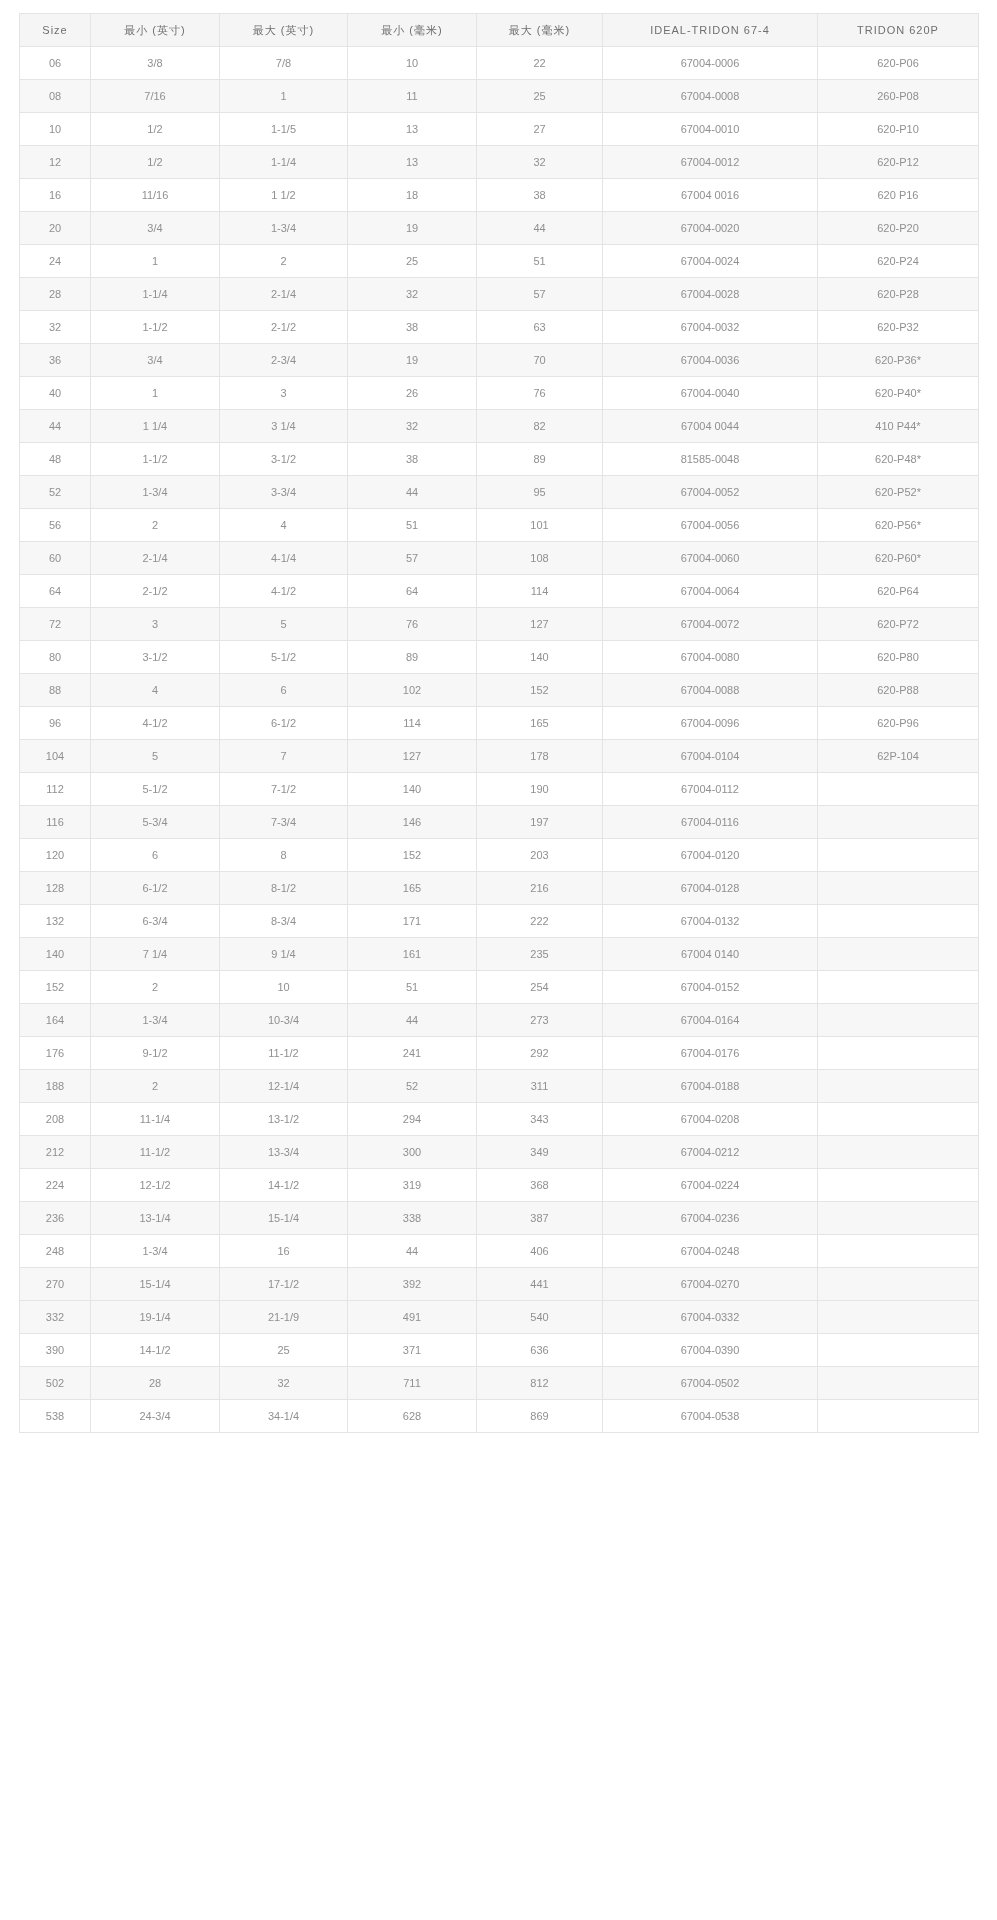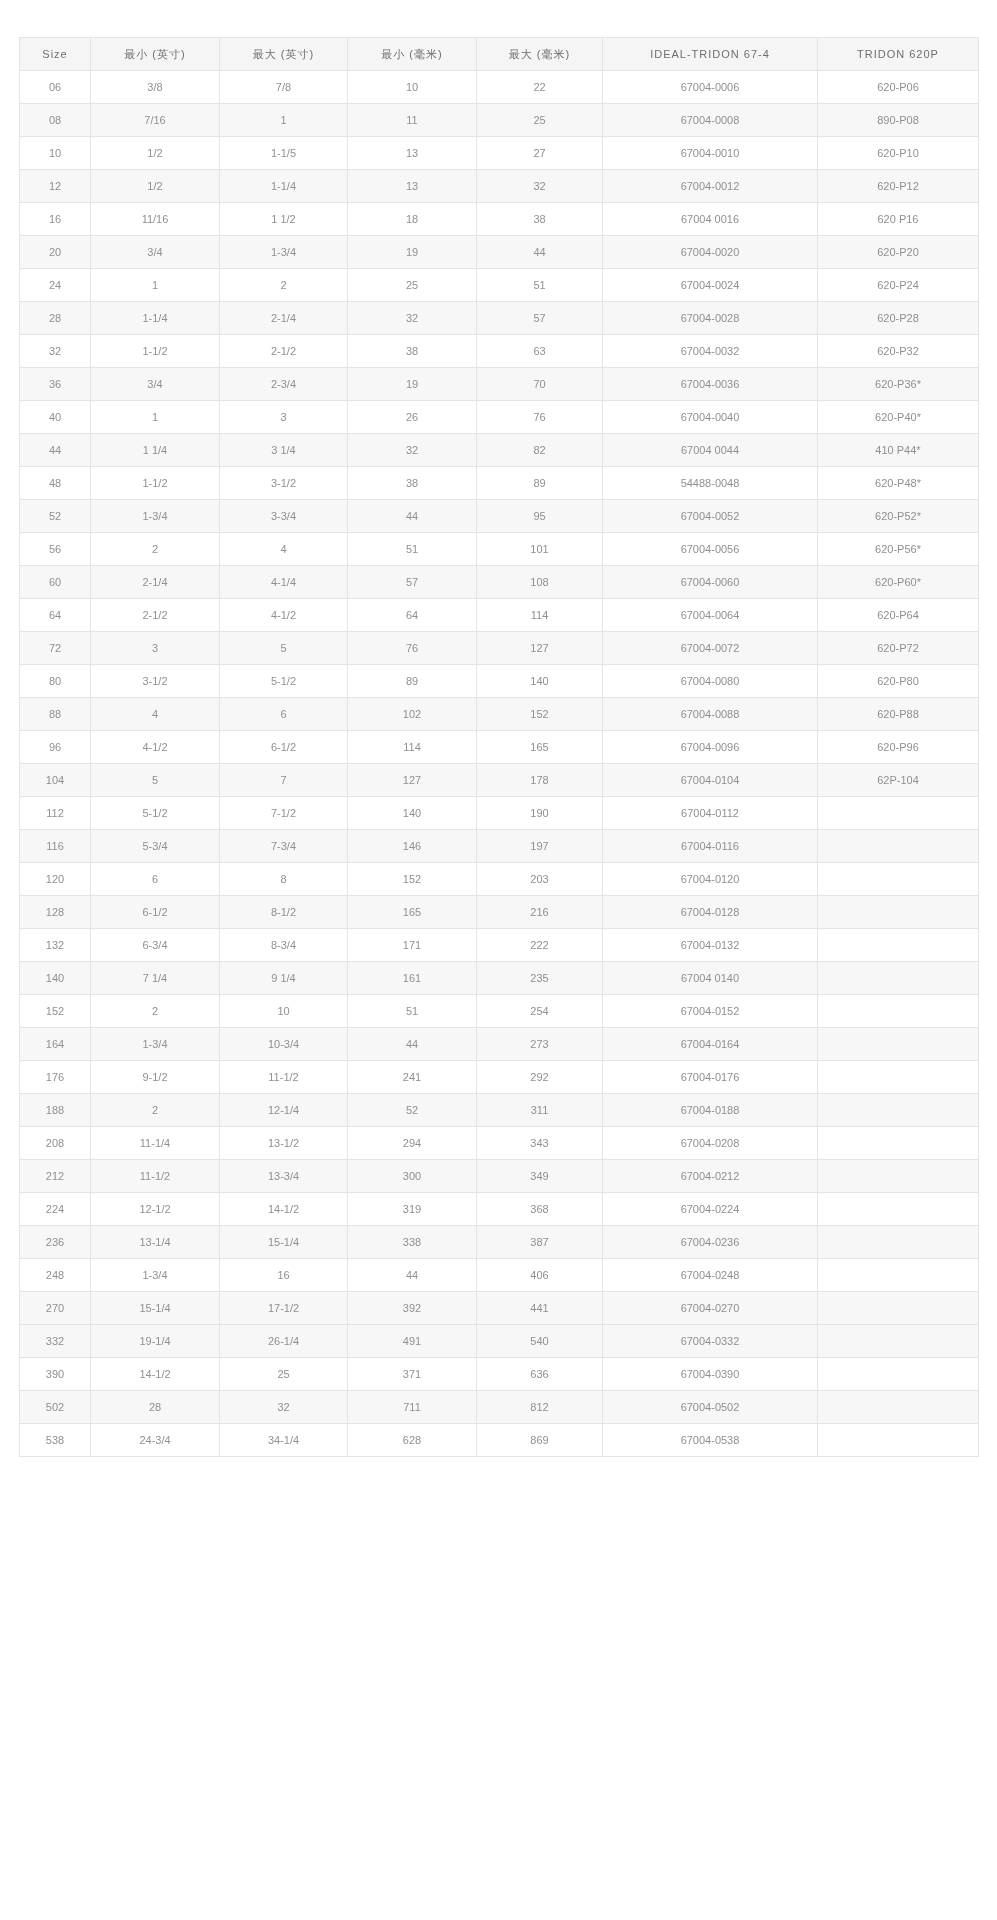--- a/index.html
+++ b/index.html
@@ -15,21 +15,20 @@
     position:relative;
     width:997px;
     height:1920px;
     background:#ffffff;
     overflow:hidden;
   }
   .table-wrap{
     position:absolute;
     left:19px;
     top:13px;
-    margin-top:24px;
   }
   table.spec{
     border-collapse:collapse;
     table-layout:fixed;
   }
   table.spec th,
   table.spec td{
     border:1px solid #e4e4e4;
     text-align:center;
     vertical-align:middle;
@@ -96,21 +95,21 @@
             <td>67004-0006</td>
             <td>620-P06</td>
           </tr>
           <tr class="stripe">
             <td>08</td>
             <td>7/16</td>
             <td>1</td>
             <td>11</td>
             <td>25</td>
             <td>67004-0008</td>
-            <td>890-P08</td>
+            <td>260-P08</td>
           </tr>
           <tr>
             <td>10</td>
             <td>1/2</td>
             <td>1-1/5</td>
             <td>13</td>
             <td>27</td>
             <td>67004-0010</td>
             <td>620-P10</td>
           </tr>
@@ -194,21 +193,21 @@
             <td>82</td>
             <td>67004 0044</td>
             <td>410 P44*</td>
           </tr>
           <tr>
             <td>48</td>
             <td>1-1/2</td>
             <td>3-1/2</td>
             <td>38</td>
             <td>89</td>
-            <td>54488-0048</td>
+            <td>81585-0048</td>
             <td>620-P48*</td>
           </tr>
           <tr class="stripe">
             <td>52</td>
             <td>1-3/4</td>
             <td>3-3/4</td>
             <td>44</td>
             <td>95</td>
             <td>67004-0052</td>
             <td>620-P52*</td>
@@ -425,21 +424,21 @@
             <td>15-1/4</td>
             <td>17-1/2</td>
             <td>392</td>
             <td>441</td>
             <td>67004-0270</td>
             <td></td>
           </tr>
           <tr class="stripe">
             <td>332</td>
             <td>19-1/4</td>
-            <td>26-1/4</td>
+            <td>21-1/9</td>
             <td>491</td>
             <td>540</td>
             <td>67004-0332</td>
             <td></td>
           </tr>
           <tr>
             <td>390</td>
             <td>14-1/2</td>
             <td>25</td>
             <td>371</td>

